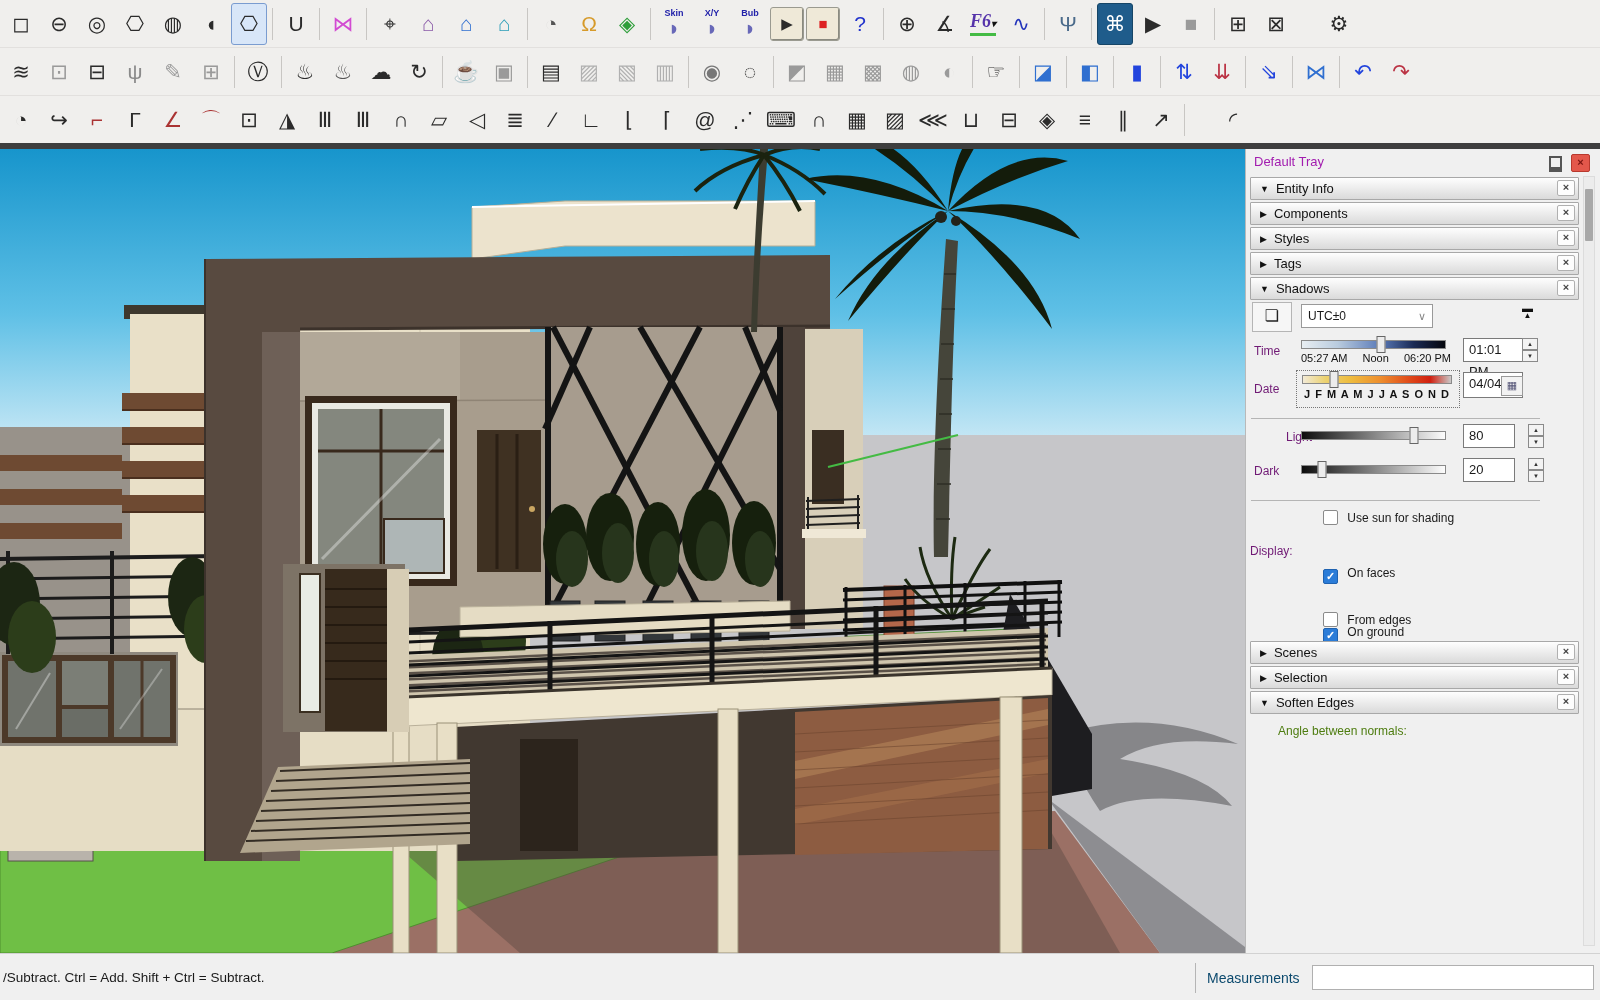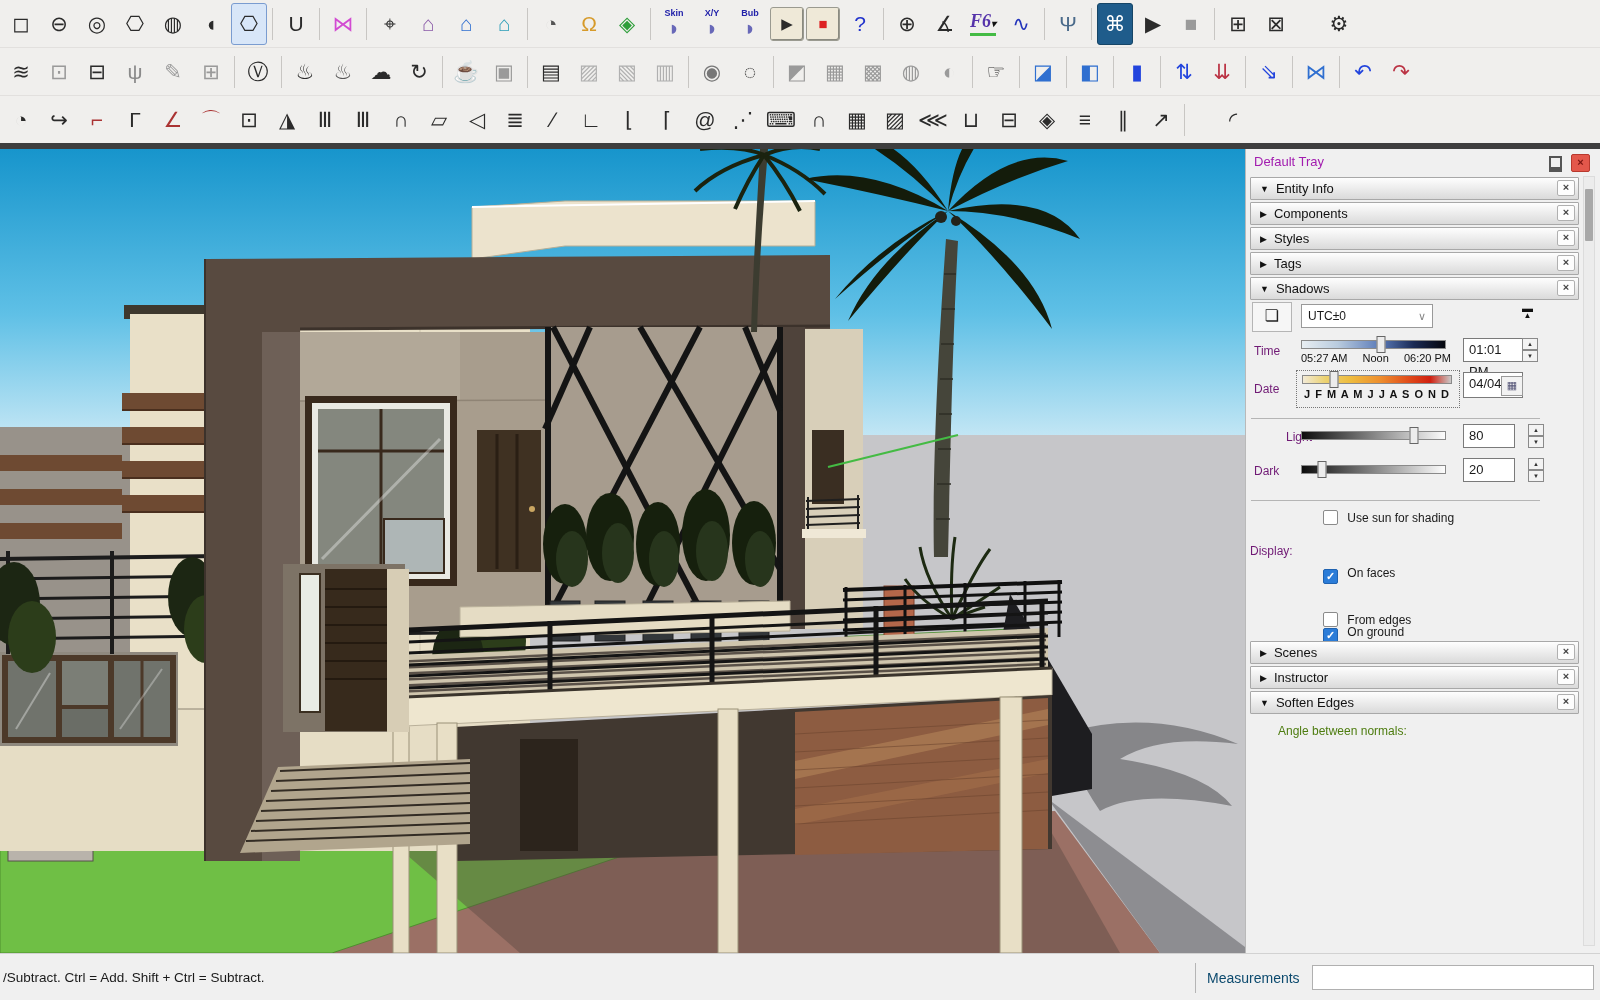--- a/index.html
+++ b/index.html
@@ -825,21 +825,21 @@
       </div>
     </div>
 
     <div class="phead">
       <span class="arr">▶</span>
       <span class="plabel">Scenes</span>
       <span class="pclose">×</span>
     </div>
     <div class="phead">
       <span class="arr">▶</span>
-      <span class="plabel">Instructor</span>
+      <span class="plabel">Selection</span>
       <span class="pclose">×</span>
     </div>
     <div class="phead">
       <span class="arr">▼</span>
       <span class="plabel">Soften Edges</span>
       <span class="pclose">×</span>
     </div>
     <div class="softbody">
       <span>Angle between normals:</span>
     </div>

